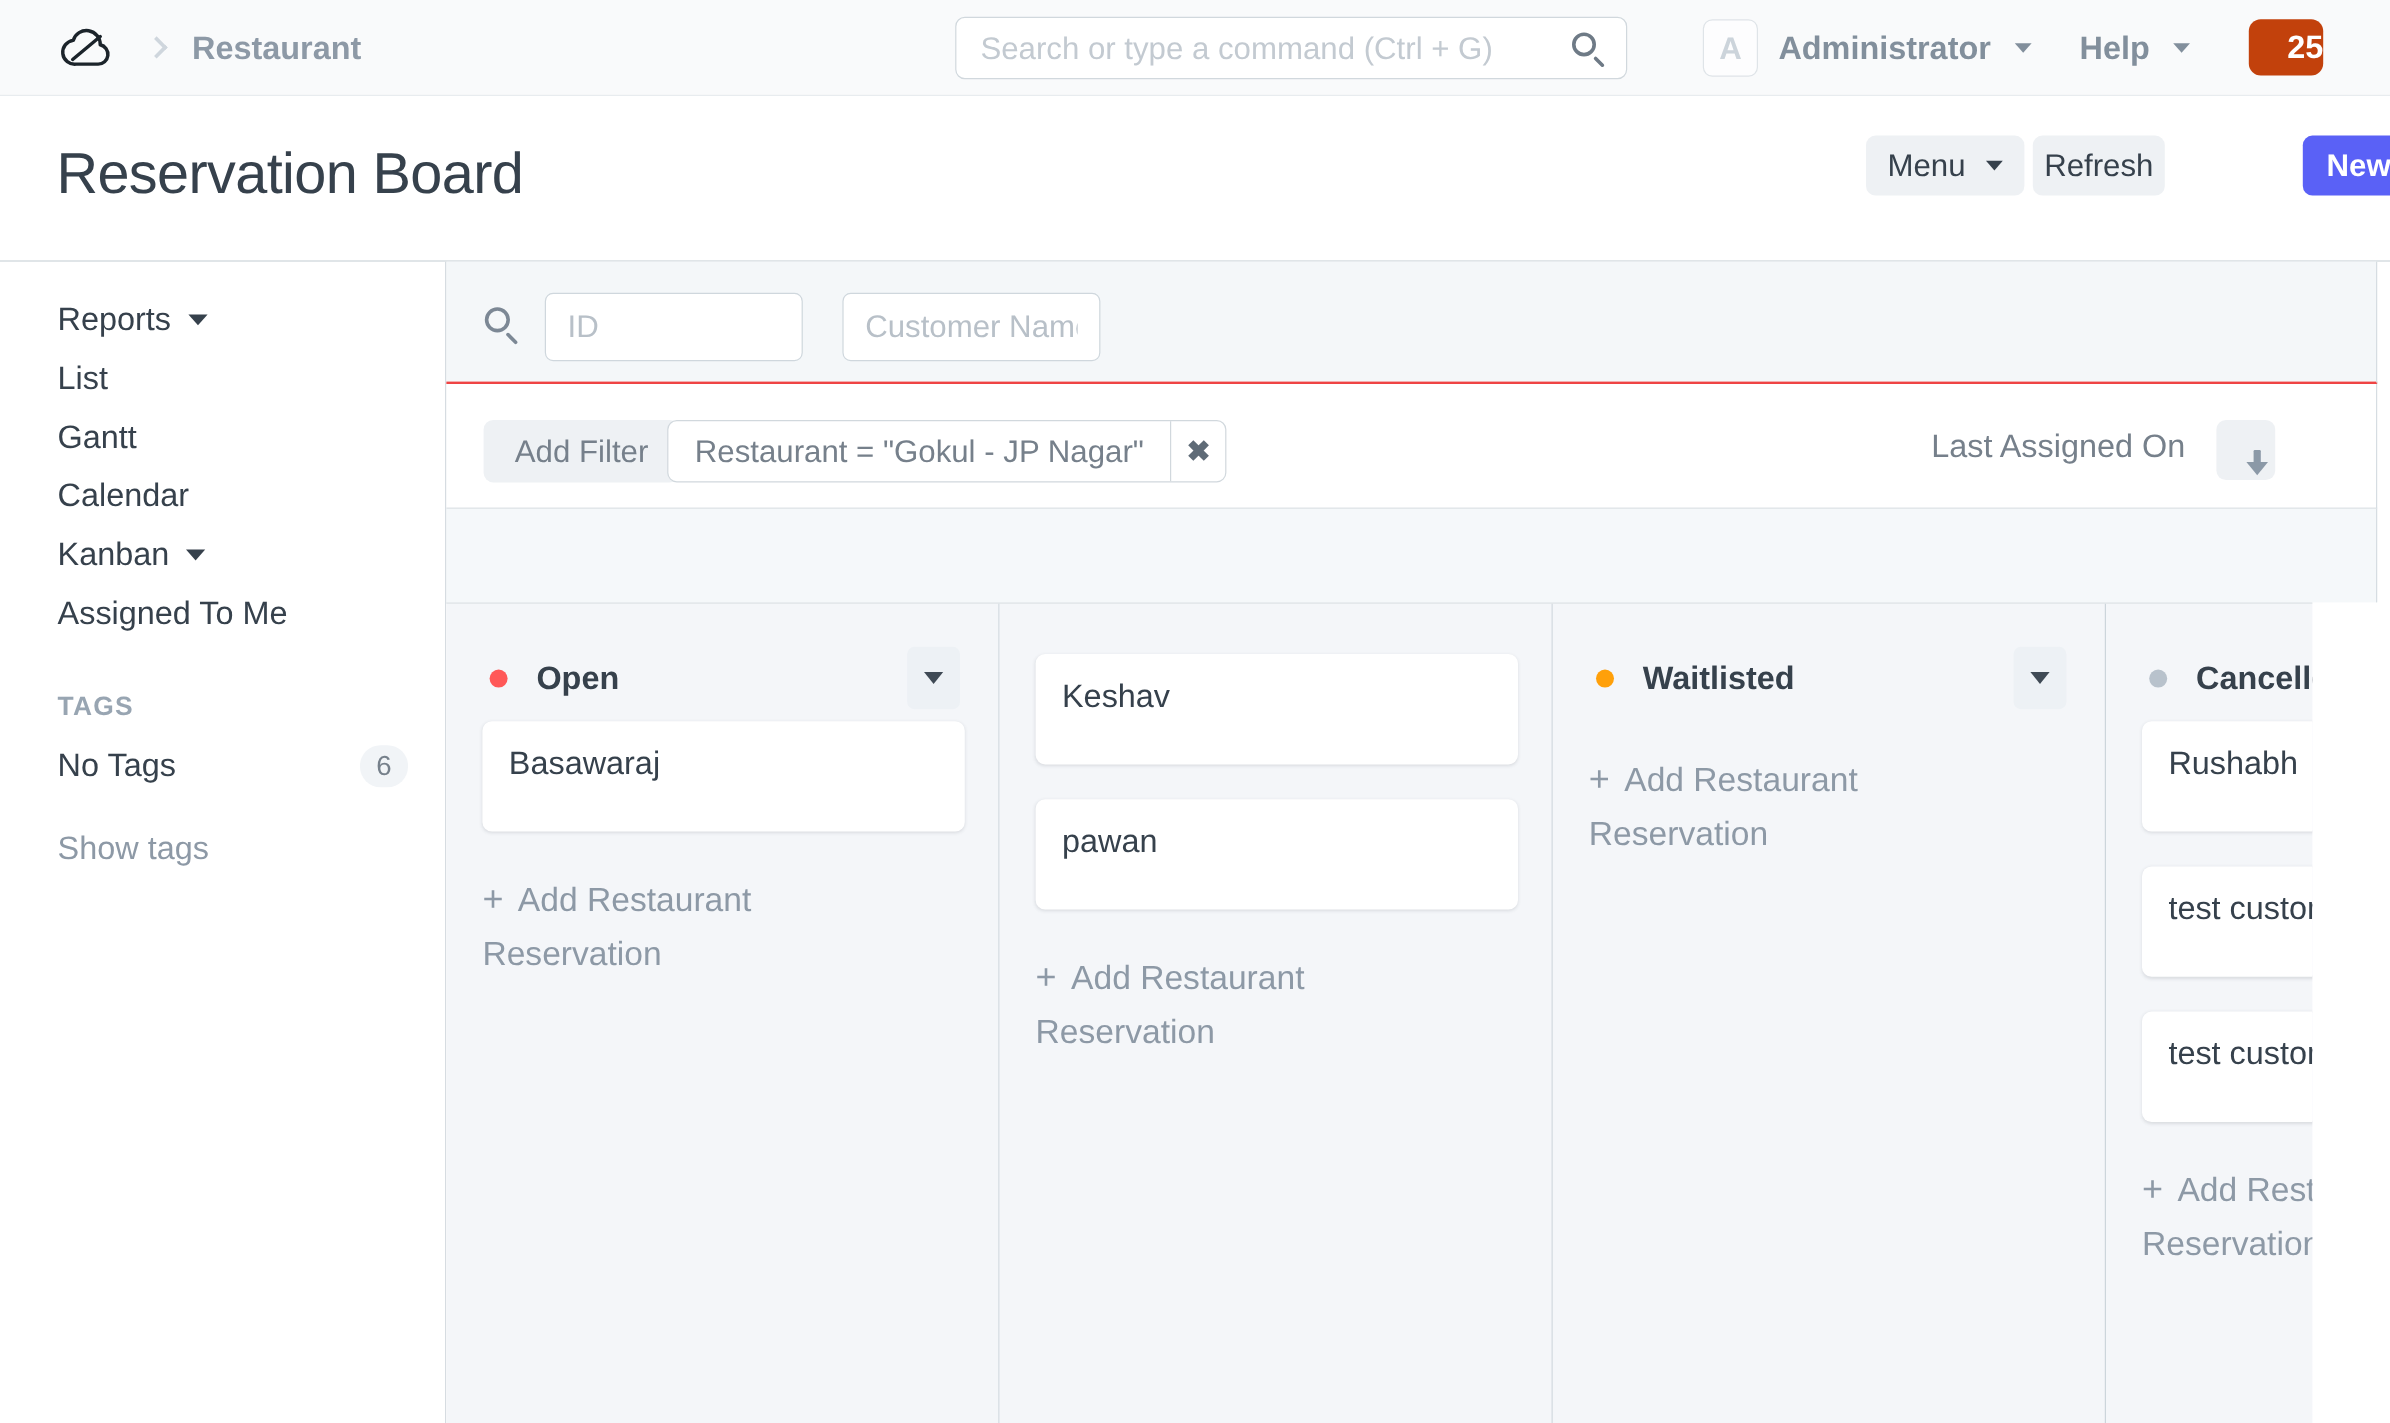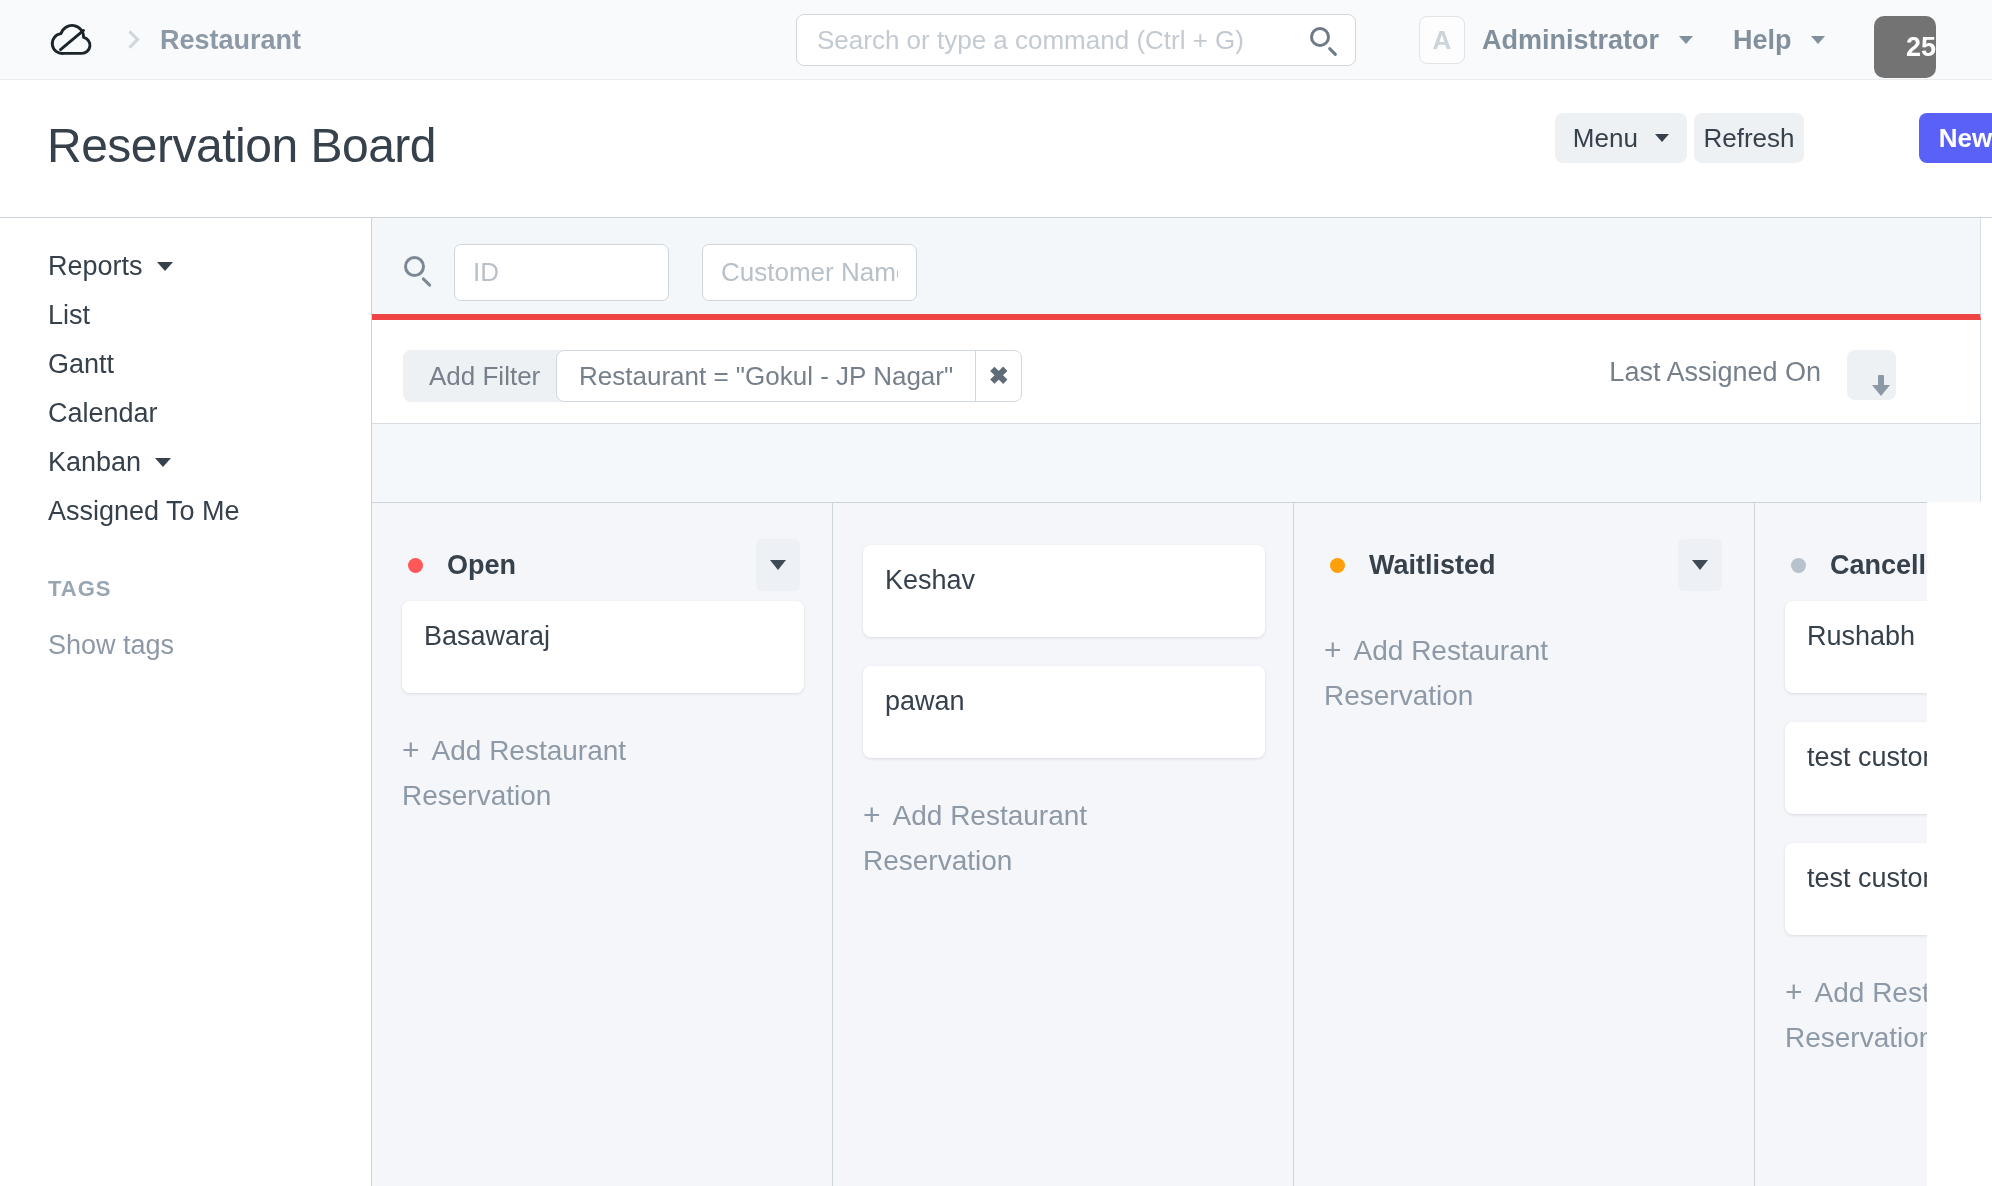--- a/index.html
+++ b/index.html
@@ -27,22 +27,22 @@
     border:1px solid #dfe4e8; border-radius:8px; background:#fdfdfe; color:#ccd4db;
     font-size:26px; font-weight:700; display:flex; align-items:center; justify-content:center;
     cursor:pointer; }
   .nav-item { position:absolute; top:25px; font-size:27px; font-weight:700; color:#828f9c;
     cursor:pointer; white-space:nowrap; }
   .nav-user { left:1482px; }
   .nav-help { left:1733px; }
   .caret { display:inline-block; width:0; height:0; border-left:7px solid transparent;
     border-right:7px solid transparent; border-top:8px solid #828f9c; margin-left:12px;
     vertical-align:middle; position:relative; top:-2px; }
-  .nav-badge { position:absolute; left:1874px; top:16px; min-width:52px; height:62px;
-    background:#737373; border-radius:10px; color:#fff; font-size:27px; font-weight:700;
+  .nav-badge { position:absolute; left:1874px; top:16px; min-width:52px; height:47px;
+    background:#c2410c; border-radius:10px; color:#fff; font-size:27px; font-weight:700;
     display:flex; align-items:center; justify-content:center; cursor:pointer;padding-left:32px; }
 
   
   .page-head { position:relative; width:100%; height:138px; background:#fff;
     border-bottom:1px solid #ccd4da; }
   .page-title { position:absolute; left:47px; top:38px; font-size:48px; font-weight:500;
     color:#36414c; letter-spacing:-0.5px; }
   .btn { position:absolute; top:33px; height:50px; border:none; border-radius:8px;
     font-size:26px; font-family:"Liberation Sans", sans-serif; color:#36414c;
     background:#eef1f4; cursor:pointer; }
@@ -64,21 +64,21 @@
   .sb-tagrow { margin-top:10px; height:52px; display:flex; align-items:center;
     font-size:27px; color:#36414c; cursor:pointer; position:relative; width:292px; }
   .sb-count { position:absolute; right:0; min-width:40px; height:35px; background:#f1f4f7;
     border-radius:17px; color:#76808b; font-size:23px; display:flex; align-items:center;
     justify-content:center; padding:0 10px; }
   .sb-showtags { margin-top:28px; font-size:27px; color:#8d99a6; cursor:pointer; }
 
   
   .main { flex:1; display:flex; flex-direction:column; min-width:0; }
   .row { width:1609px; border-right:1px solid #d6dde2; position:relative; }
-  .search-row { height:102px; background:#f4f7f9; border-bottom:6px solid #ef4444; }
+  .search-row { height:102px; background:#f4f7f9; border-bottom:2px solid #ef4444; }
   .row-mag { position:absolute; left:32px; top:38px; width:21px; height:21px;
     border:3px solid #7c8895; border-radius:50%; }
   .row-mag::after { content:""; position:absolute; left:18px; top:17px; width:3px;
     height:12px; background:#7c8895; transform:rotate(-45deg); border-radius:2px; }
   .f-input { position:absolute; top:26px; width:215px; height:57px; border:1px solid #cfd7dd;
     border-radius:7px; background:#fff; font-size:26px; padding:0 18px; color:#36414c;
     outline:none; font-family:"Liberation Sans", sans-serif; }
   .f-input::placeholder { color:#b8c0c8; }
   .inp-id { left:82px; }
   .inp-customer { left:330px; }
@@ -183,20 +183,24 @@
         </div>
         <div class="sb-item">
           <span>Kanban</span>
           <span class="sb-caret"></span>
         </div>
         <div class="sb-item">
           <span>Assigned To Me</span>
         </div>
       </div>
     <div class="sb-heading">TAGS</div>
+    <div class="sb-tagrow">
+      <span>No Tags</span>
+      <span class="sb-count">6</span>
+    </div>
     <div class="sb-showtags">Show tags</div>
   </div>
 
   <div class="main">
 
     <div class="row search-row">
       <span class="row-mag"></span>
       <input class="f-input inp-id" placeholder="ID" style="">
       <input class="f-input inp-customer" placeholder="Customer Name" style="">
     </div>

